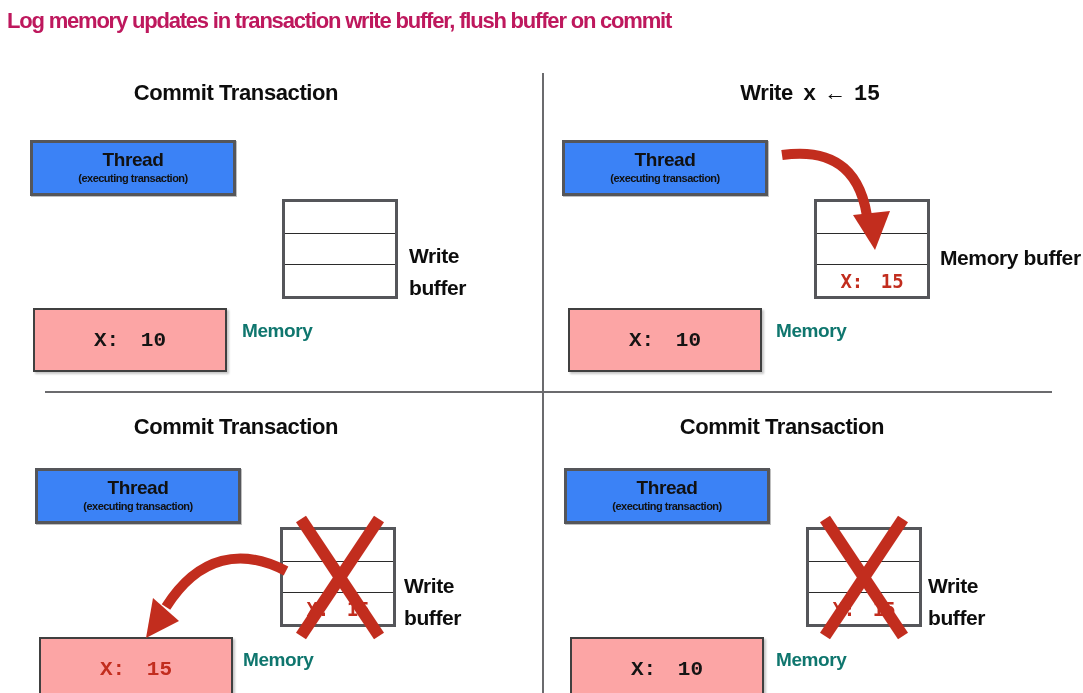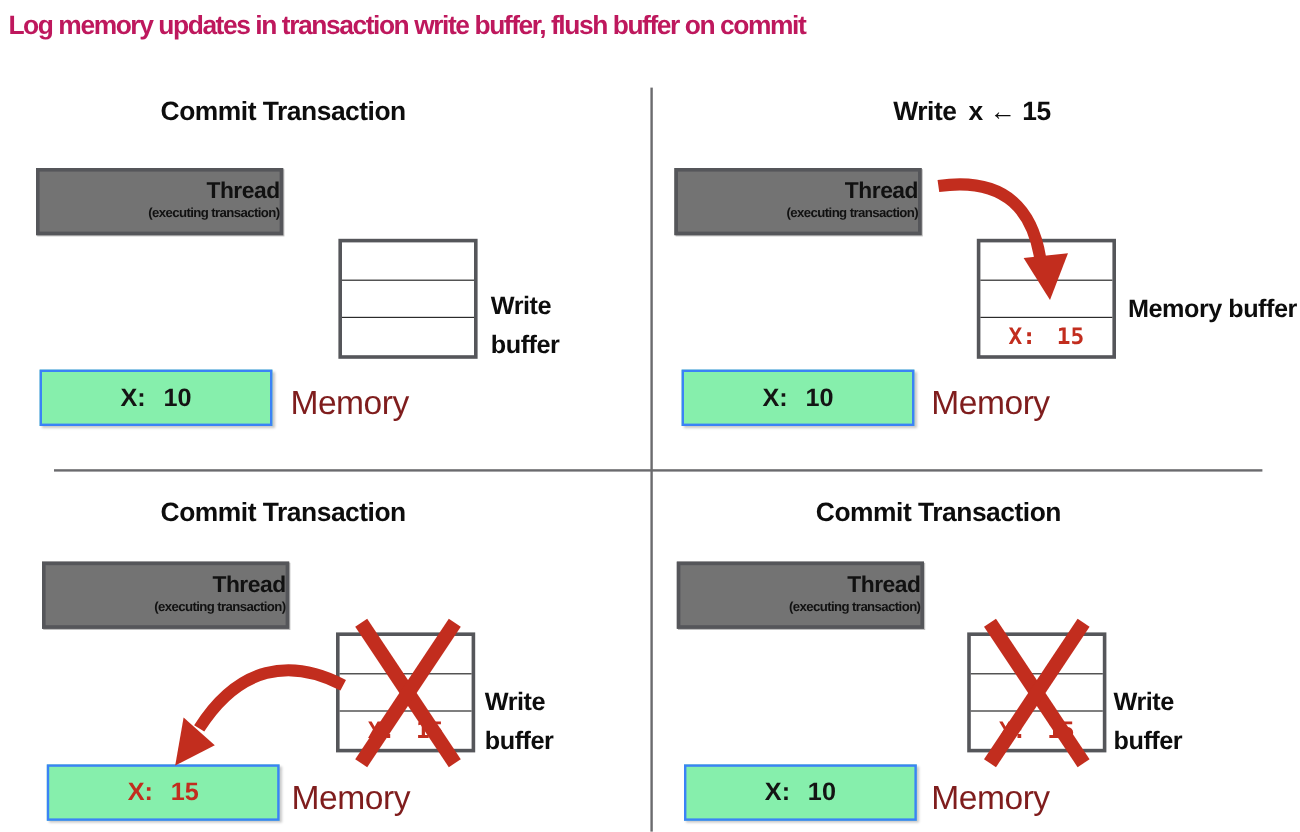--- a/index.html
+++ b/index.html
@@ -11,50 +11,50 @@
   .page-title{
     left:7px;top:8px;font-size:22px;font-weight:bold;letter-spacing:-1.2px;
     white-space:nowrap;color:#be185d;
   }
   .heading{
     font-size:22px;font-weight:bold;text-align:center;letter-spacing:-0.4px;
     white-space:nowrap;color:#0d0d0d;
   }
   .heading .mono{margin-left:10px;}
   .heading .mono:empty{margin-left:0;}
-  .mono{font-family:Liberation Sans, sans-serif;text-align:right;}
+  .mono{font-family:Liberation Mono, monospace;text-align:right;}
   .thread{
-    width:206px;height:56px;background:#737373;border:3px solid #55565a;
-    box-sizing:border-box;display:flex;flex-direction:column;align-items:flex-end;
+    width:206px;height:56px;background:#3b82f6;border:3px solid #55565a;
+    box-sizing:border-box;display:flex;flex-direction:column;align-items:center;
     justify-content:center;box-shadow:1px 1px 0 rgba(0,0,0,.25);
   }
   .thread .t1{font-size:19px;font-weight:bold;line-height:20px;letter-spacing:-0.4px;}
   .thread .t2{font-size:11px;font-weight:bold;line-height:17px;letter-spacing:-0.5px;}
   .buffer{
     width:116px;height:100px;border:3px solid #55565a;box-sizing:border-box;
     background:#ffffff;display:flex;flex-direction:column;
   }
   .brow{
     flex:1;border-bottom:1.5px solid #2b2b2b;display:flex;align-items:center;
     justify-content:center;font-family:"DejaVu Sans Mono",monospace;
     font-weight:bold;font-size:19px;color:#c22d1e;word-spacing:6px;
   }
   .brow:last-child{border-bottom:none;}
   .side-label{
     font-size:21px;font-weight:bold;line-height:32px;letter-spacing:-0.4px;
     color:#0d0d0d;white-space:nowrap;
   }
   .memory{
-    width:194px;height:47px;background:#86efac;border:2px solid #3b82f6;
+    width:194px;height:64px;background:#fca5a5;border:2px solid #404040;
     box-sizing:border-box;display:flex;align-items:center;justify-content:center;
     box-shadow:2px 2px 2px rgba(0,0,0,.22);
   }
   .mval{font-size:21px;font-weight:bold;word-spacing:9px;color:#141414;}
   .mval.red{color:#c22d1e;}
-  .mem-label{font-size:28px;font-weight:normal;letter-spacing:-0.4px;color:#7f1d1d;}
+  .mem-label{font-size:19px;font-weight:bold;letter-spacing:-0.4px;color:#0f766e;}
   .divider{background:#6b6b6e;}
   .overlay{position:absolute;left:0;top:0;pointer-events:none;z-index:5;}
 </style>
 </head>
 <body>
 
 <div class="abs page-title">Log memory updates in transaction write buffer, flush buffer on commit</div>
 
 <div class="abs divider" style="left:542px;top:73px;width:2px;height:620px;"></div>
 <div class="abs divider" style="left:45px;top:391px;width:1007px;height:2px;"></div>

